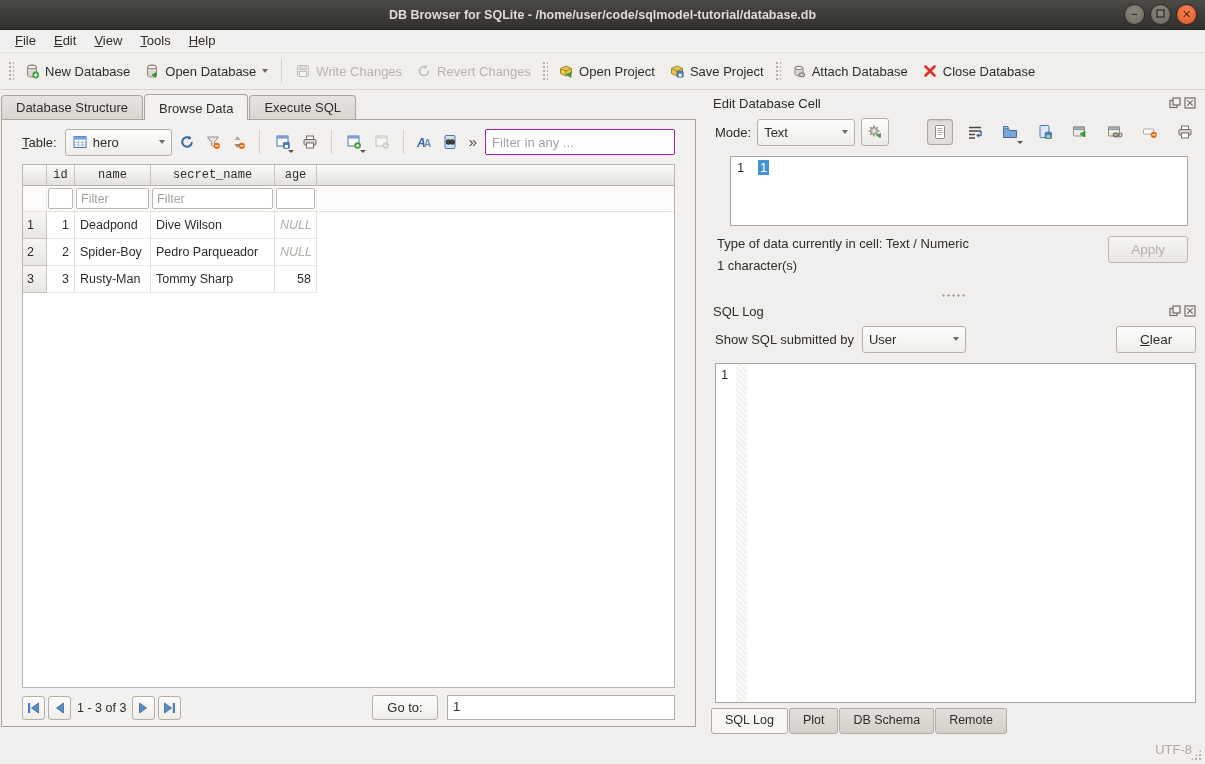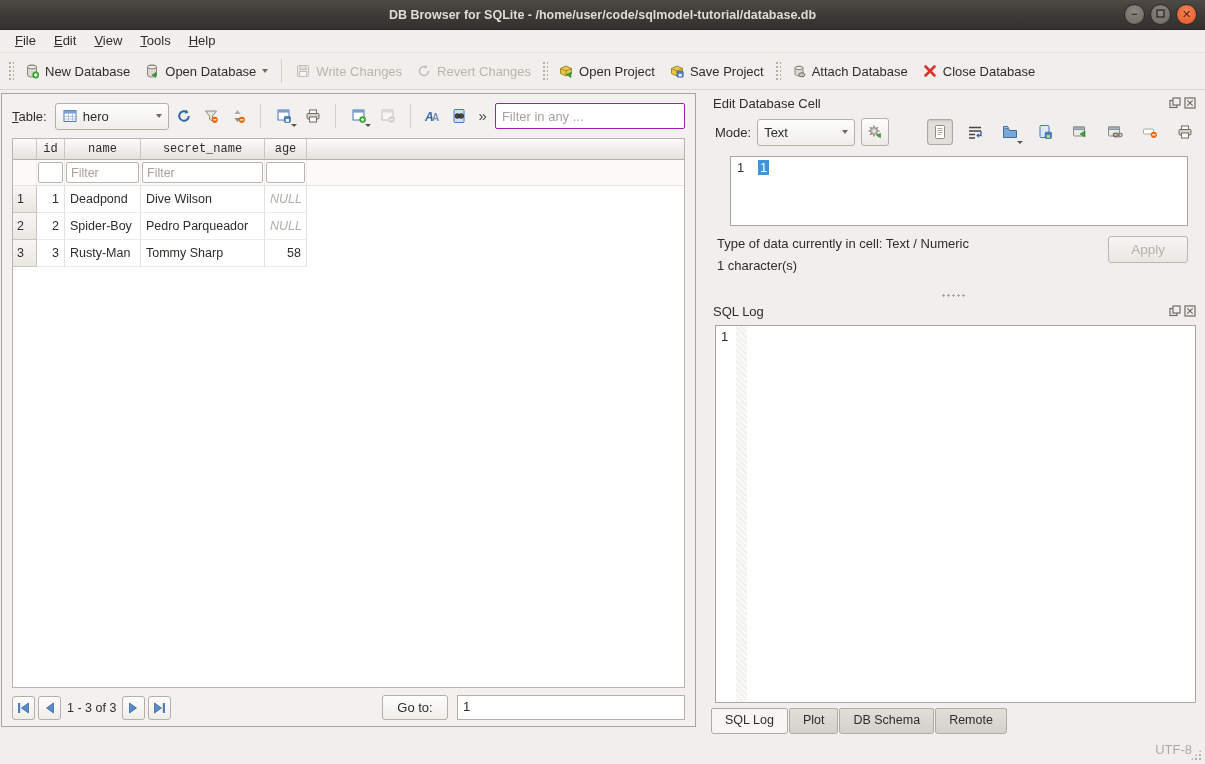--- a/index.html
+++ b/index.html
@@ -64,21 +64,21 @@
   .tabbar { height:26px; flex:0 0 26px; display:flex; align-items:flex-end; padding-left:1px; position:relative; z-index:2; }
   .tab {
     padding:4px 14px 5px; font-size:13px; margin-right:1px;
     background:linear-gradient(#e6e4e0,#d9d6d0); border:1px solid #a9a59e; border-bottom:none;
     border-radius:4px 4px 0 0; height:24px;
   }
   .tab.active { background:#f2f1ef; height:26px; padding-top:6px; margin-bottom:-1px; }
 
   .browse-frame {
     flex:1 1 auto; margin:0 5px 8px 1px; border:1px solid #a9a59e; background:#f2f1ef;
-    display:flex; flex-direction:column; padding:6px 10px 5px; min-height:0;
+    display:flex; flex-direction:column; padding:6px 20px 5px; min-height:0;
   }
 
   
   .browse-controls { height:32px; flex:0 0 32px; display:flex; align-items:center; gap:4px; }
   .lbl { font-size:13px; }
   .combo {
     display:flex; align-items:center; gap:5px; height:27px; padding:0 6px;
     background:linear-gradient(#fdfdfc,#efeeea); border:1px solid #b4b0a8; border-radius:3px;
   }
   .combo .dd { margin-left:auto; }
@@ -287,20 +287,25 @@
             <path d="M3.5 3.5l9 9M12.5 3.5l-9 9" stroke="#d8332a" stroke-width="2.6" stroke-linecap="round"></path>
           </svg>
       </span>
       <span>Close Database</span>
     </div>
   </div>
 
   <div class="main">
 
     <div class="left-pane">
+      <div class="tabbar">
+        <div class="tab">Database Structure</div>
+        <div class="tab active">Browse Data</div>
+        <div class="tab">Execute SQL</div>
+      </div>
 
       <div class="browse-frame">
 
         <div class="browse-controls">
           <span class="lbl mn">Table:</span>
           <div class="combo combo-table">
             <span class="icon16">
               <svg viewBox="0 0 16 16">
                   <rect x="2" y="2.5" width="12" height="11" fill="#fff" stroke="#4a76b8"></rect>
                   <rect x="2" y="2.5" width="12" height="3" fill="#7b9fd0"></rect>
@@ -612,20 +617,28 @@
               <rect x="1" y="3.5" width="7" height="7" fill="none" stroke="#6f6b64" stroke-width="1.2"></rect>
               <rect x="4" y="1" width="7" height="7" fill="#f0efeb" stroke="#6f6b64" stroke-width="1.2"></rect>
             </svg>
           <svg width="12" height="12" viewBox="0 0 12 12">
               <rect x="1" y="1" width="10" height="10" fill="none" stroke="#6f6b64" stroke-width="1.2"></rect>
               <path d="M3.3 3.3l5.4 5.4M8.7 3.3L3.3 8.7" stroke="#6f6b64" stroke-width="1.2"></path>
             </svg>
         </span>
       </div>
 
+      <div class="log-controls">
+        <span class="lbl">Show SQL submitted by</span>
+        <div class="combo combo-user">
+          <span>User</span>
+          <span class="dd"></span>
+        </div>
+        <div class="clear-btn mn">Clear</div>
+      </div>
 
       <div class="log-editor">
         <div class="log-gutter">1</div>
         <div class="log-strip"></div>
         <div class="ed-content"></div>
       </div>
 
       <div class="dock-tabs">
         <div class="dtab active">SQL Log</div>
         <div class="dtab">Plot</div>

